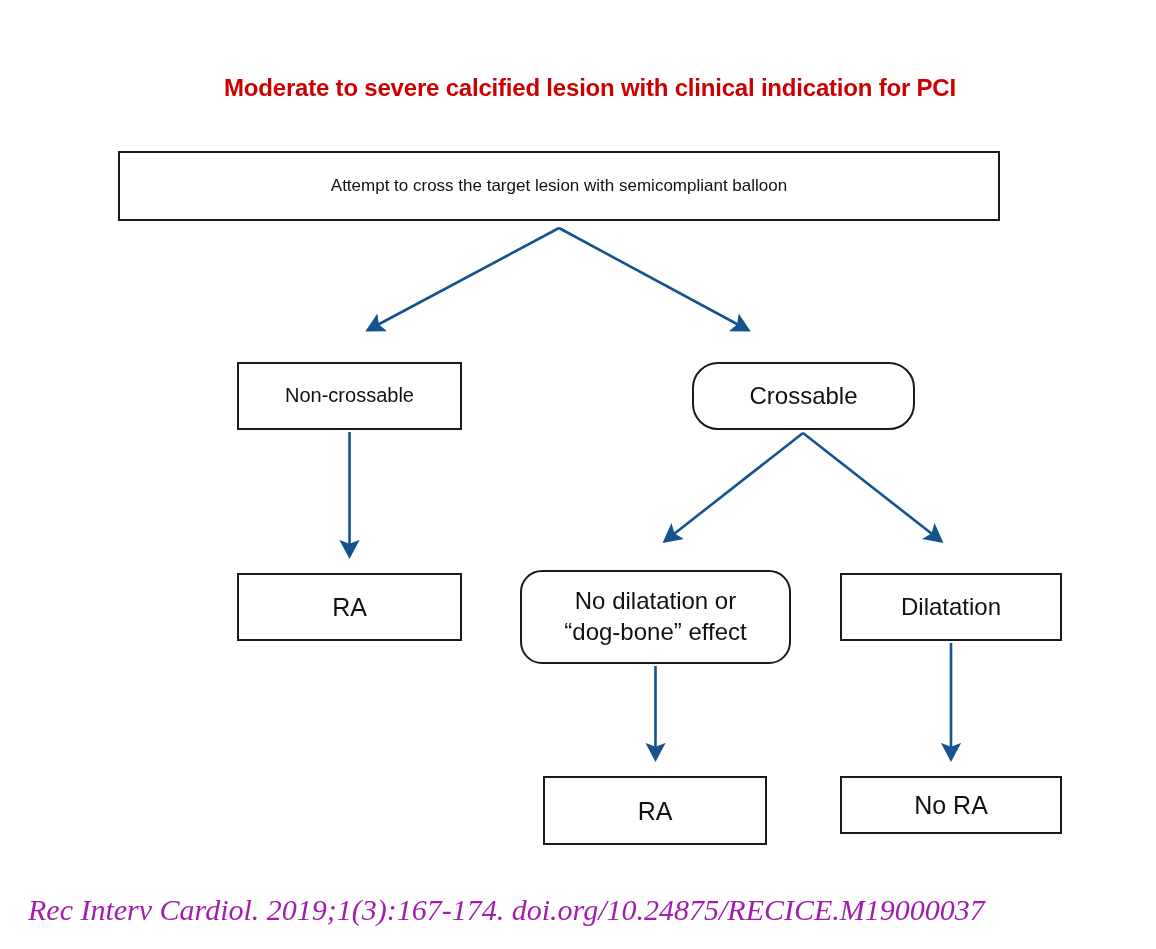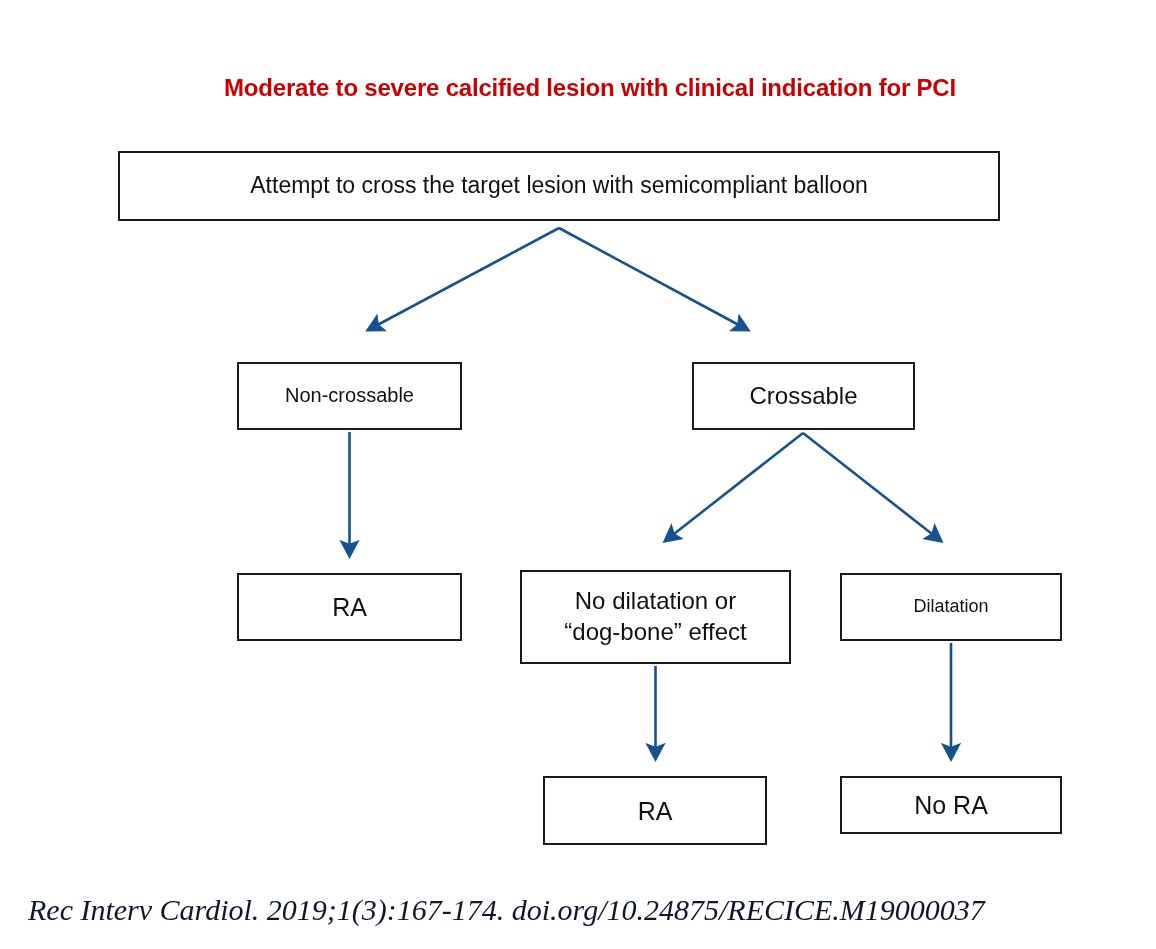--- a/index.html
+++ b/index.html
@@ -56,32 +56,32 @@
     margin-left: 12px;
   }
   #citation {
     position: absolute;
     left: 28px;
     top: 893px;
     width: 1110px;
     font-family: "Liberation Serif", serif;
     font-style: italic;
     font-size: 30px;
-    color: #0f172a;
+    color: #a21caf;
     white-space: nowrap;
     z-index: 3;
   }
 
   
-  #node-root      { left: 118px; top: 151px; width: 882px; height: 70px; font-size: 23px; text-align: center; }
+  #node-root      { left: 118px; top: 151px; width: 882px; height: 70px; font-size: 17px; text-align: center; }
   #node-noncross  { left: 237px; top: 362px; width: 225px; height: 68px; font-size: 20px; }
-  #node-crossable { left: 692px; top: 362px; width: 223px; height: 68px; font-size: 24px; }
+  #node-crossable { left: 692px; top: 362px; width: 223px; height: 68px; font-size: 24px; border-radius: 26px; }
   #node-ra-left   { left: 237px; top: 573px; width: 225px; height: 68px; font-size: 25px; }
-  #node-nodil     { left: 520px; top: 570px; width: 271px; height: 94px; font-size: 24px; }
-  #node-dil       { left: 840px; top: 573px; width: 222px; height: 68px; font-size: 18px; }
+  #node-nodil     { left: 520px; top: 570px; width: 271px; height: 94px; font-size: 24px; border-radius: 22px; }
+  #node-dil       { left: 840px; top: 573px; width: 222px; height: 68px; font-size: 24px; }
   #node-ra-bottom { left: 543px; top: 776px; width: 224px; height: 69px; font-size: 25px; }
   #node-nora      { left: 840px; top: 776px; width: 222px; height: 58px; font-size: 25px; }
 </style>
 </head>
 <body>
 
 <div id="canvas">
 
   <div id="title">Moderate to severe calcified lesion with clinical indication for PCI</div>
 

